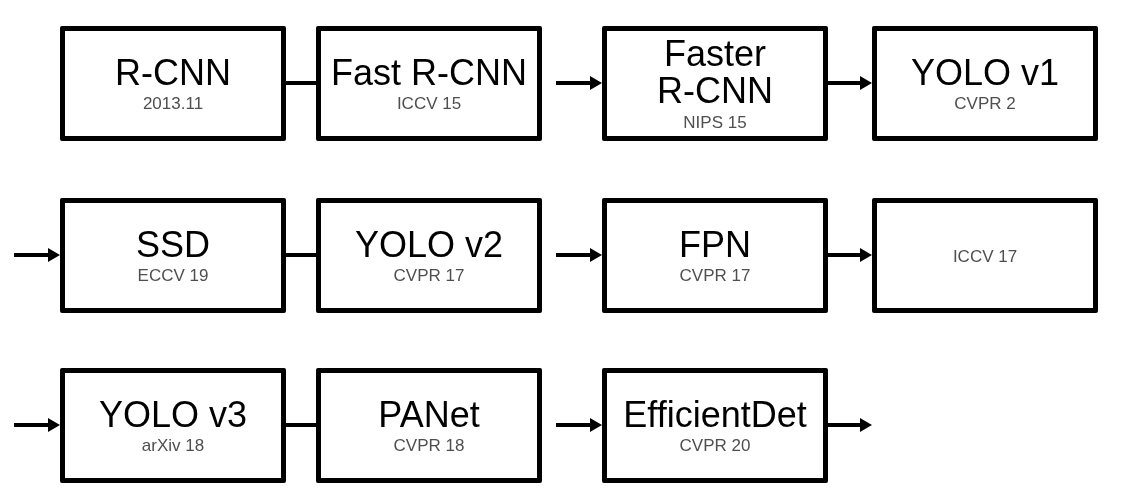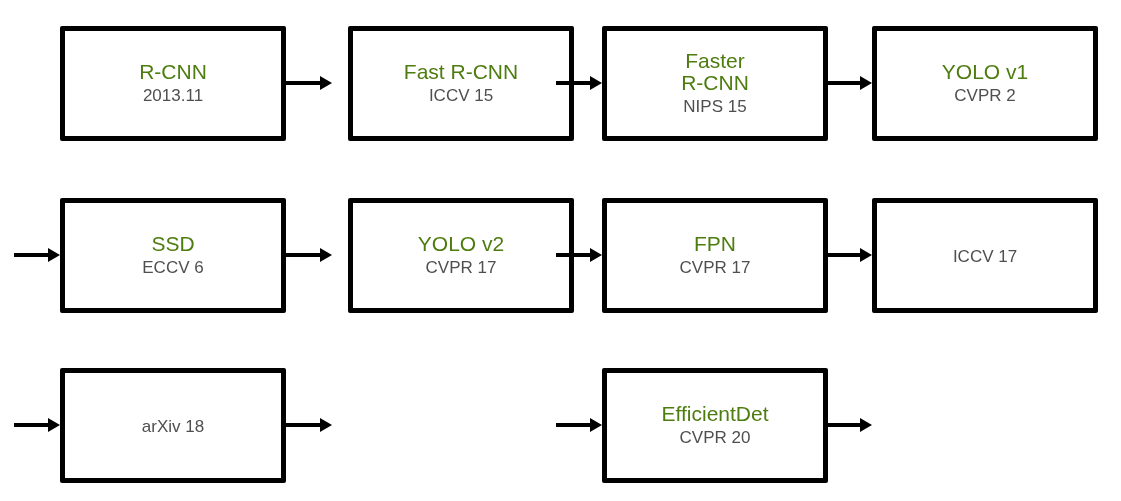--- a/index.html
+++ b/index.html
@@ -23,35 +23,35 @@
     border: 5px solid #000000;
     border-radius: 2px;
     background: #ffffff;
     display: flex;
     flex-direction: column;
     align-items: center;
     justify-content: center;
     text-align: center;
   }
   .node-title {
-    font-size: 21px;
+    font-size: 36px;
     line-height: 1.04;
-    color: #4d7c0f;
+    color: #000000;
     white-space: pre-line;
     letter-spacing: 0px;
   }
   .node-subtitle {
     font-size: 17px;
     line-height: 1.15;
     margin-top: 3px;
     color: #4f4f4f;
   }
   
   .col0 { left: 60px; }
-  .col1 { left: 348px; }
+  .col1 { left: 316px; }
   .col2 { left: 602px; }
   .col3 { left: 872px; }
   
   .row0 { top: 26px; }
   .row1 { top: 198px; }
   .row2 { top: 368px; }
   
   .arrow {
     position: absolute;
     width: 46px;
@@ -117,21 +117,21 @@
     <div class="node-title">YOLO v1</div>
     <div class="node-subtitle">CVPR 2</div>
   </div>
 
   <div class="arrow arrow-y1 arrow-lead">
       <div class="shaft"></div>
       <div class="head"></div>
     </div>
   <div class="node col0 row1">
     <div class="node-title">SSD</div>
-    <div class="node-subtitle">ECCV 6</div>
+    <div class="node-subtitle">ECCV 19</div>
   </div>
   <div class="arrow arrow-y1 arrow-g0">
       <div class="shaft"></div>
       <div class="head"></div>
     </div>
   <div class="node col1 row1">
     <div class="node-title">YOLO v2</div>
     <div class="node-subtitle">CVPR 17</div>
   </div>
   <div class="arrow arrow-y1 arrow-g1">
@@ -148,26 +148,31 @@
     </div>
   <div class="node col3 row1">
     <div class="node-subtitle">ICCV 17</div>
   </div>
 
   <div class="arrow arrow-y2 arrow-lead">
       <div class="shaft"></div>
       <div class="head"></div>
     </div>
   <div class="node col0 row2">
+    <div class="node-title">YOLO v3</div>
     <div class="node-subtitle">arXiv 18</div>
   </div>
   <div class="arrow arrow-y2 arrow-g0">
       <div class="shaft"></div>
       <div class="head"></div>
     </div>
+  <div class="node col1 row2">
+    <div class="node-title">PANet</div>
+    <div class="node-subtitle">CVPR 18</div>
+  </div>
   <div class="arrow arrow-y2 arrow-g1">
       <div class="shaft"></div>
       <div class="head"></div>
     </div>
   <div class="node col2 row2">
     <div class="node-title">EfficientDet</div>
     <div class="node-subtitle">CVPR 20</div>
   </div>
   <div class="arrow arrow-y2 arrow-g2">
       <div class="shaft"></div>

